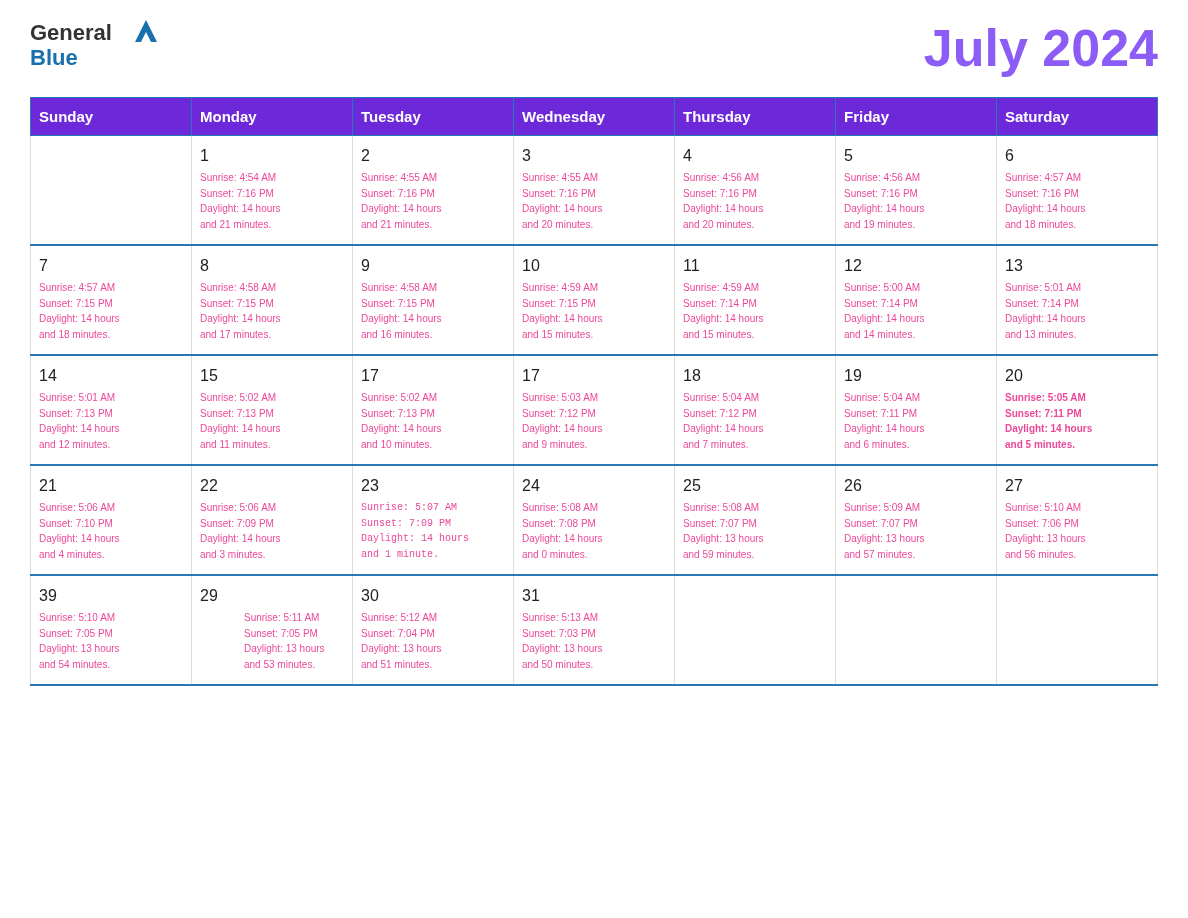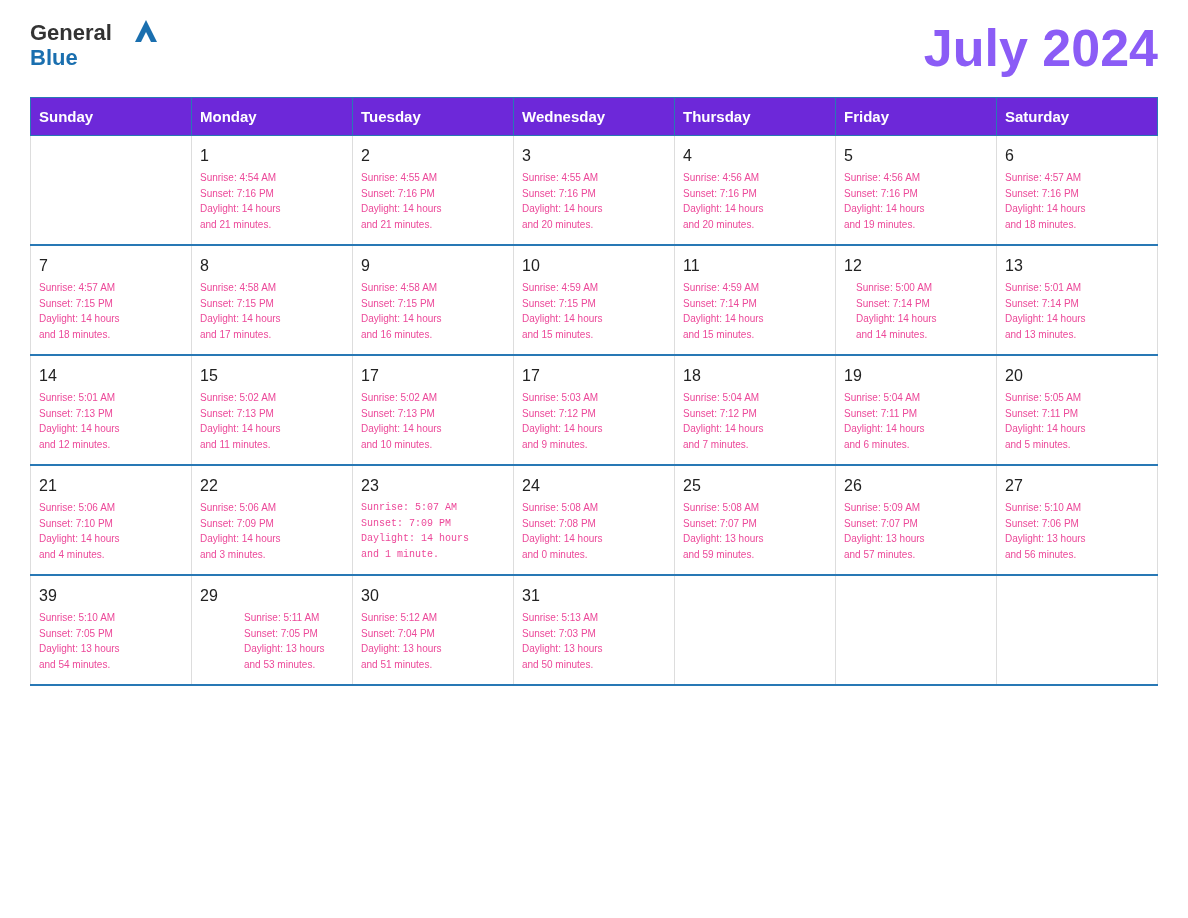--- a/index.html
+++ b/index.html
@@ -209,21 +209,21 @@
         </td>
         <td>
           <span class="day-number">11</span>
           <div class="day-info" style="white-space: pre-line;">Sunrise: 4:59 AM
 Sunset: 7:14 PM
 Daylight: 14 hours
 and 15 minutes.</div>
         </td>
         <td>
           <span class="day-number">12</span>
-          <div class="day-info" style="white-space: pre-line; margin-left: 12px;">Sunrise: 5:00 AM
+          <div class="day-info" style="white-space: pre-line;">Sunrise: 5:00 AM
 Sunset: 7:14 PM
 Daylight: 14 hours
 and 14 minutes.</div>
         </td>
         <td>
           <span class="day-number">13</span>
           <div class="day-info" style="white-space: pre-line;">Sunrise: 5:01 AM
 Sunset: 7:14 PM
 Daylight: 14 hours
 and 13 minutes.</div>
@@ -267,21 +267,21 @@
         </td>
         <td>
           <span class="day-number">19</span>
           <div class="day-info" style="white-space: pre-line;">Sunrise: 5:04 AM
 Sunset: 7:11 PM
 Daylight: 14 hours
 and 6 minutes.</div>
         </td>
         <td>
           <span class="day-number">20</span>
-          <div class="day-info" style="white-space: pre-line;">Sunrise: 5:05 AM
+          <div class="day-info" style="white-space: pre-line; font-weight: bold;">Sunrise: 5:05 AM
 Sunset: 7:11 PM
 Daylight: 14 hours
 and 5 minutes.</div>
         </td>
       </tr>
       <tr>
         <td>
           <span class="day-number">21</span>
           <div class="day-info" style="white-space: pre-line;">Sunrise: 5:06 AM
 Sunset: 7:10 PM

